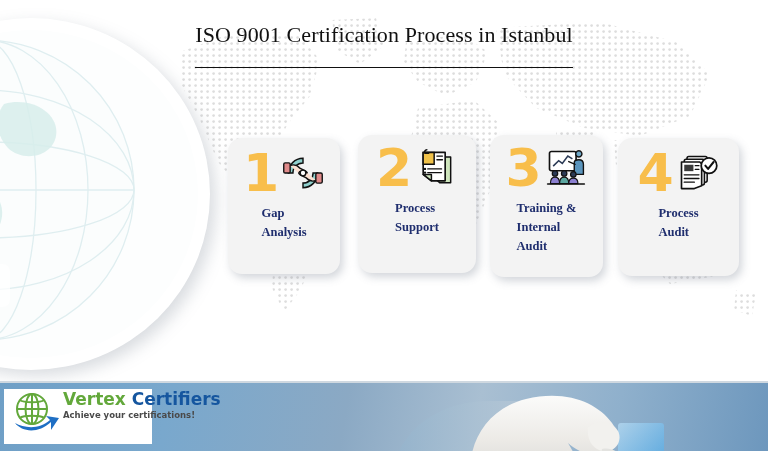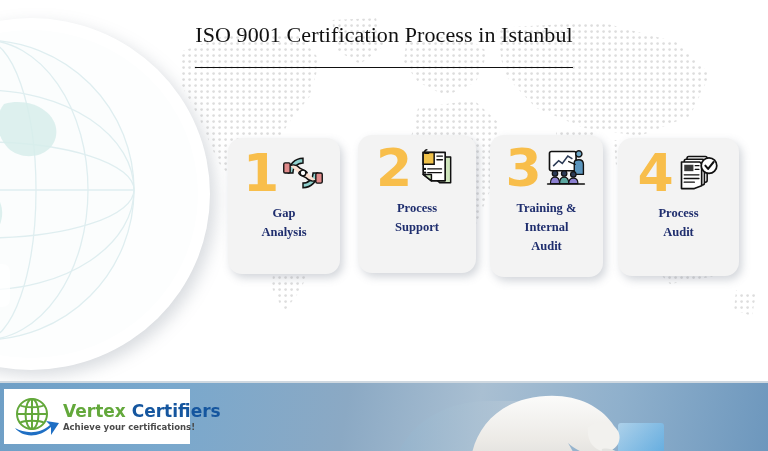--- a/index.html
+++ b/index.html
@@ -120,21 +120,20 @@
     color: #f8be4b;
   }
   .card-icon { width: 44px; height: 44px; flex: none; }
   .card-icon svg { display:block; width:100%; height:100%; }
   .card-label {
     font-family: "Liberation Serif", serif;
     font-weight: bold;
     font-size: 12.5px;
     line-height: 19px;
     color: #1f2e6e;
-    text-align: center;
     padding: 0 6px 8px 6px;
   }
 
   #card-1 { left: 0px;   top: 8px;  width: 112px; height: 136px; }
   #card-2 { left: 130px; top: 5px;  width: 118px; height: 138px; }
   #card-3 { left: 262px; top: 5px;  width: 113px; height: 142px; }
   #card-4 { left: 390px; top: 8px;  width: 121px; height: 138px; }
 
   #card-2 .card-top, #card-3 .card-top { margin-top: 2px; }
 
@@ -152,25 +151,25 @@
     position: absolute;
     left: 330px; top: -24px;
     width: 438px; height: 120px;
   }
   .footer-photo svg { display:block; width:100%; height:100%; }
 
   .logo-box {
     position: absolute;
     left: 4px;
     top: 8px;
-    width: 186px;
+    width: 148px;
     height: 55px;
     background: #ffffff;
     display: flex;
-    align-items: center;
+    align-items: flex-start;
     padding-left: 6px;
     box-sizing: border-box;
   }
   .logo-mark { width: 50px; height: 46px; flex: none; }
   .logo-mark svg { display:block; width:100%; height:100%; }
   .logo-text { margin-left: 3px; }
   .logo-name {
     font-family: "DejaVu Sans", sans-serif;
     font-size: 17px;
     line-height: 20px;

